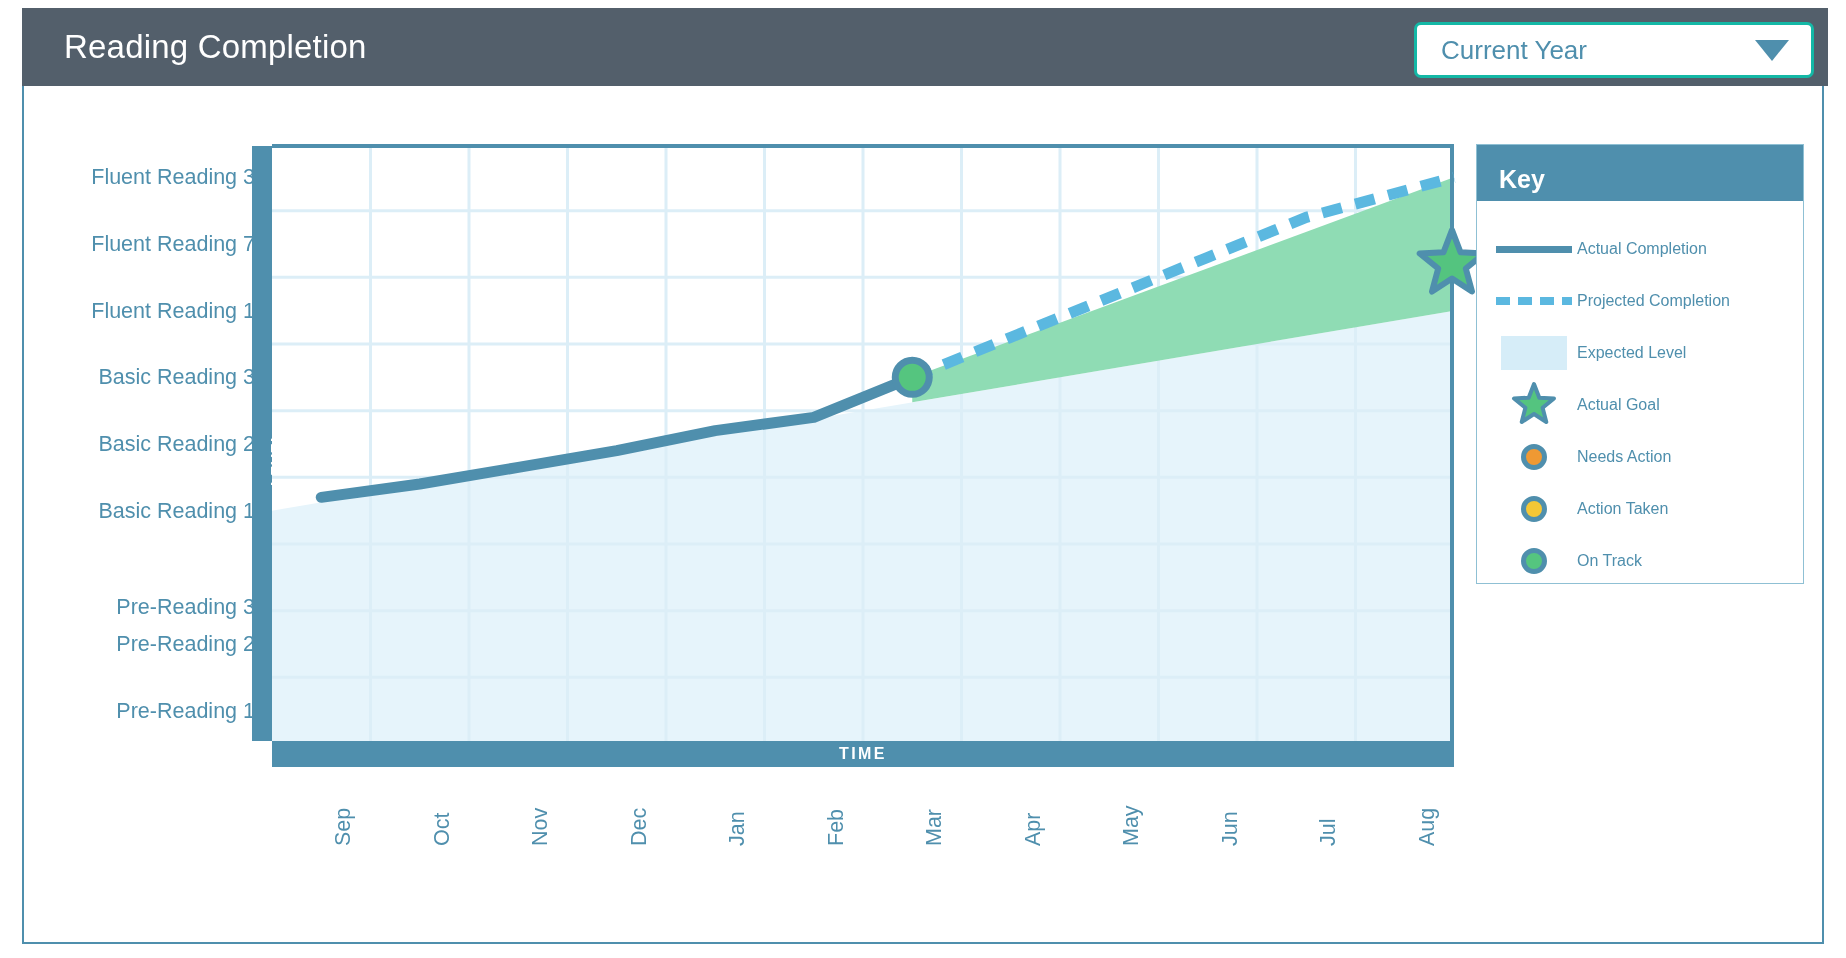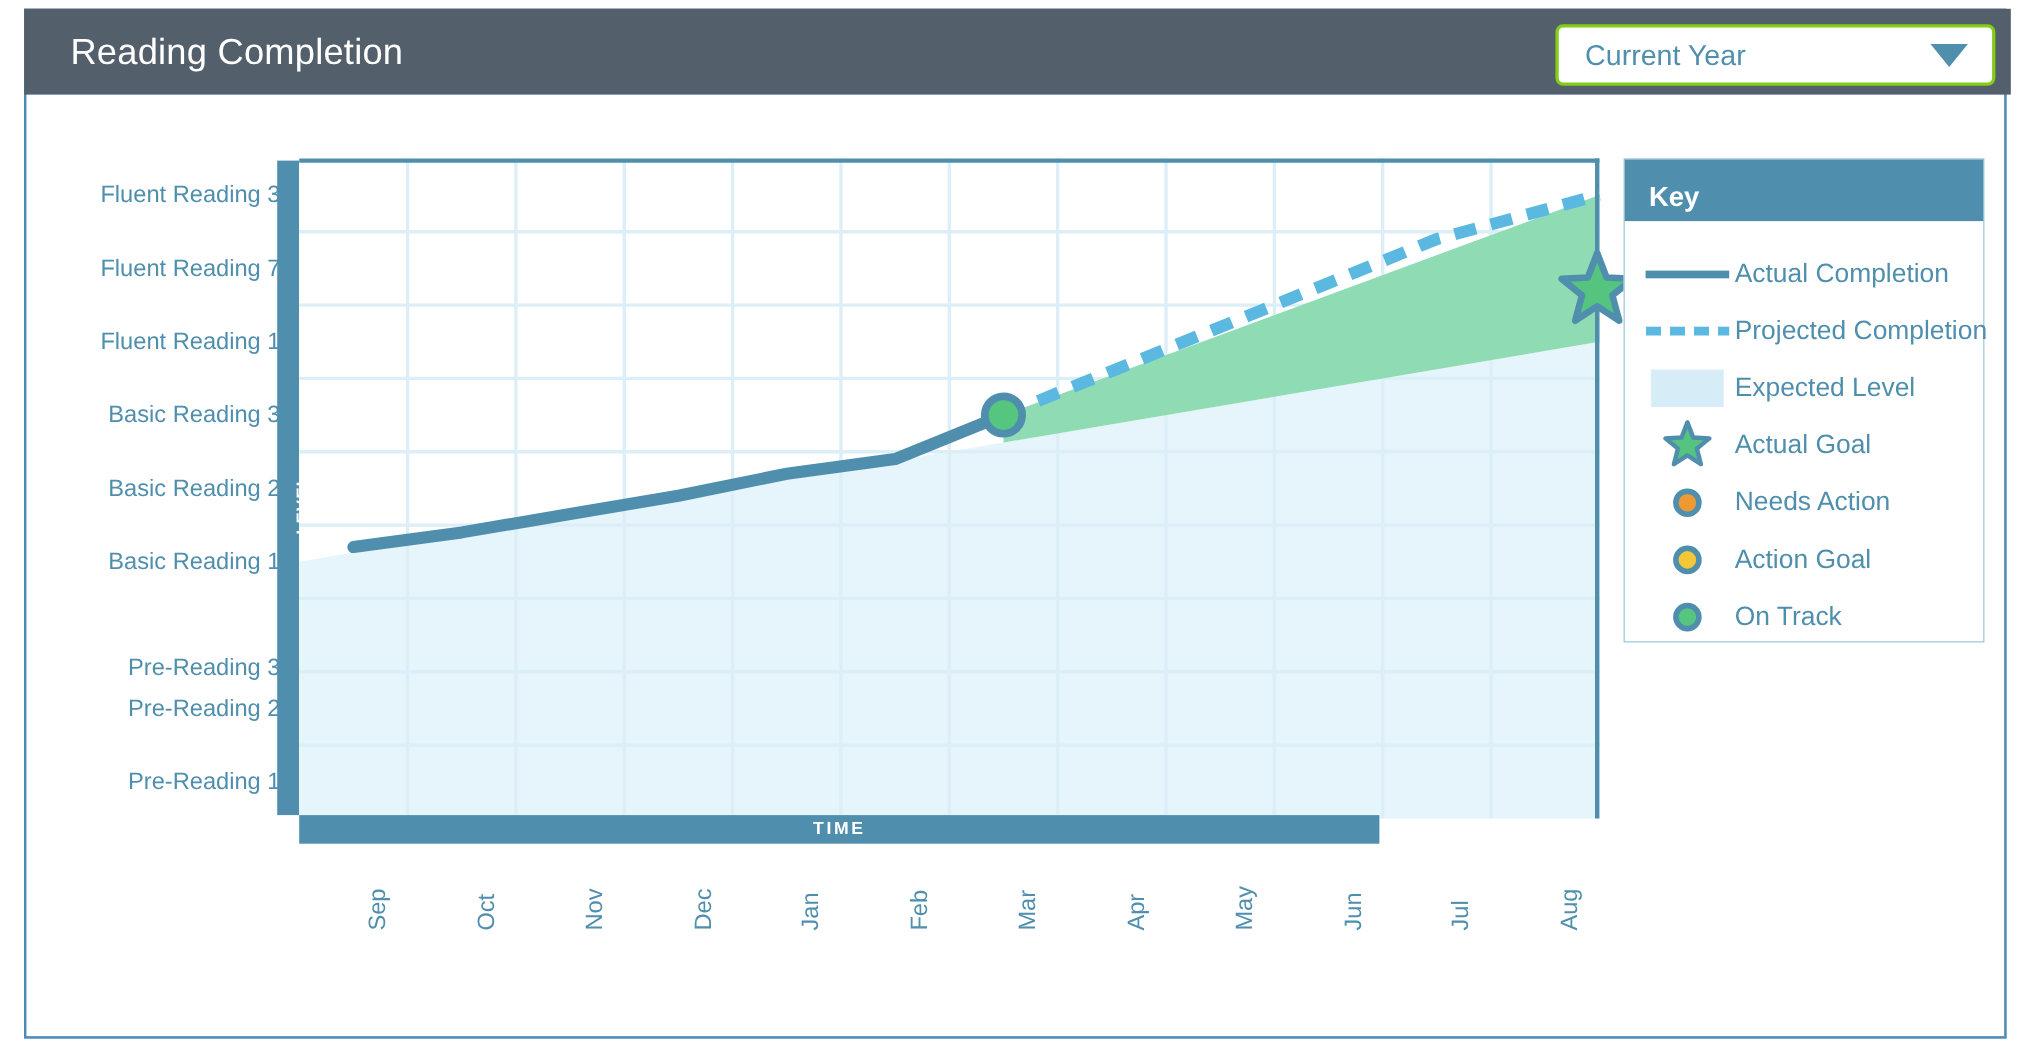--- a/index.html
+++ b/index.html
@@ -35,21 +35,21 @@
     letter-spacing: 0.2px;
     margin-left: 42px;
     white-space: nowrap;
   }
 
   .year-select {
     position: absolute;
     right: 14px; top: 14px;
     width: 400px; height: 56px;
     background: #ffffff;
-    border: 3px solid #84cc16;
+    border: 3px solid #14b8a6;
     border-radius: 7px;
     display: flex;
     align-items: center;
     justify-content: space-between;
     padding: 0 22px 0 24px;
     cursor: pointer;
   }
   .year-select-label {
     color: #4f8fad;
     font-size: 26px;
@@ -163,21 +163,21 @@
   }
   .key-swatch {
     width: 86px;
     display: flex;
     align-items: center;
     justify-content: center;
     flex: none;
   }
   .key-text {
     color: #4f8fad;
-    font-size: 24px;
+    font-size: 16px;
     white-space: nowrap;
   }
 
   .sw-solid-line {
     width: 76px; height: 7px;
     background: #4f8fad;
   }
   .sw-dashed-line {
     width: 76px; height: 8px;
     background: repeating-linear-gradient(
@@ -250,21 +250,21 @@
         <line x1="1083.5" y1="0" x2="1083.5" y2="600" stroke="#dceef7" stroke-width="3"></line>
         <path d="M 640.25 233.33333333333331 L 1182 33.33333333333326 L 1182 166.66666666666663 L 640.25 258.3333333333333 Z" fill="#8fdcb4"></path>
         <line x1="0" y1="2" x2="1182" y2="2" stroke="#4f8fad" stroke-width="4"></line>
         <line x1="1180" y1="0" x2="1180" y2="600" stroke="#4f8fad" stroke-width="4"></line>
         <path d="M 49.25 353.3333333333333 L 147.75 339.99999999999994 L 246.25 323.3333333333333 L 344.75 306.66666666666663 L 443.25 286.66666666666663 L 541.75 273.3333333333333 L 640.25 233.33333333333331" fill="none" stroke="#4f8fad" stroke-width="11" stroke-linecap="round" stroke-linejoin="round"></path>
         <path d="M 640.25 233.33333333333331 L 738.75 193.33333333333331 L 837.25 153.33333333333331 L 935.75 113.33333333333331 L 1034.25 73.33333333333326 L 1182 33.33333333333326" fill="none" stroke="#5bb8e0" stroke-width="11" stroke-dasharray="20 14" stroke-linecap="butt"></path>
         <circle cx="640.25" cy="233.33333333333331" r="17" fill="#55c57f" stroke="#4f8fad" stroke-width="7"></circle>
         <polygon points="1180.0,86.0 1188.5,108.3 1212.3,109.5 1193.8,124.5 1200.0,147.5 1180.0,134.5 1160.0,147.5 1166.2,124.5 1147.7,109.5 1171.5,108.3" fill="#54c47f" stroke="#4f8fad" stroke-width="6" stroke-linejoin="round"></polygon>
       </svg>
 
-    <div class="xaxis-bar" style="left:248px; top:655px; width:982px; height:26px;">
+    <div class="xaxis-bar" style="left:248px; top:655px; width:1182px; height:26px;">
       <span class="xaxis-text">TIME</span>
     </div>
 
     <div id="xlabels">
         <div class="xlabel" style="left: 307.25px; top: 760px;">Sep</div>
         <div class="xlabel" style="left: 405.75px; top: 760px;">Oct</div>
         <div class="xlabel" style="left: 504.25px; top: 760px;">Nov</div>
         <div class="xlabel" style="left: 602.75px; top: 760px;">Dec</div>
         <div class="xlabel" style="left: 701.25px; top: 760px;">Jan</div>
         <div class="xlabel" style="left: 799.75px; top: 760px;">Feb</div>
@@ -310,21 +310,21 @@
           <div class="key-row">
             <div class="key-swatch">
               <div class="sw-dot" style="background: rgb(239, 153, 51);"></div>
             </div>
             <span class="key-text">Needs Action</span>
           </div>
           <div class="key-row">
             <div class="key-swatch">
               <div class="sw-dot" style="background: rgb(244, 199, 54);"></div>
             </div>
-            <span class="key-text">Action Goal</span>
+            <span class="key-text">Action Taken</span>
           </div>
           <div class="key-row">
             <div class="key-swatch">
               <div class="sw-dot" style="background: rgb(85, 197, 127);"></div>
             </div>
             <span class="key-text">On Track</span>
           </div>
         </div>
     </div>
 

